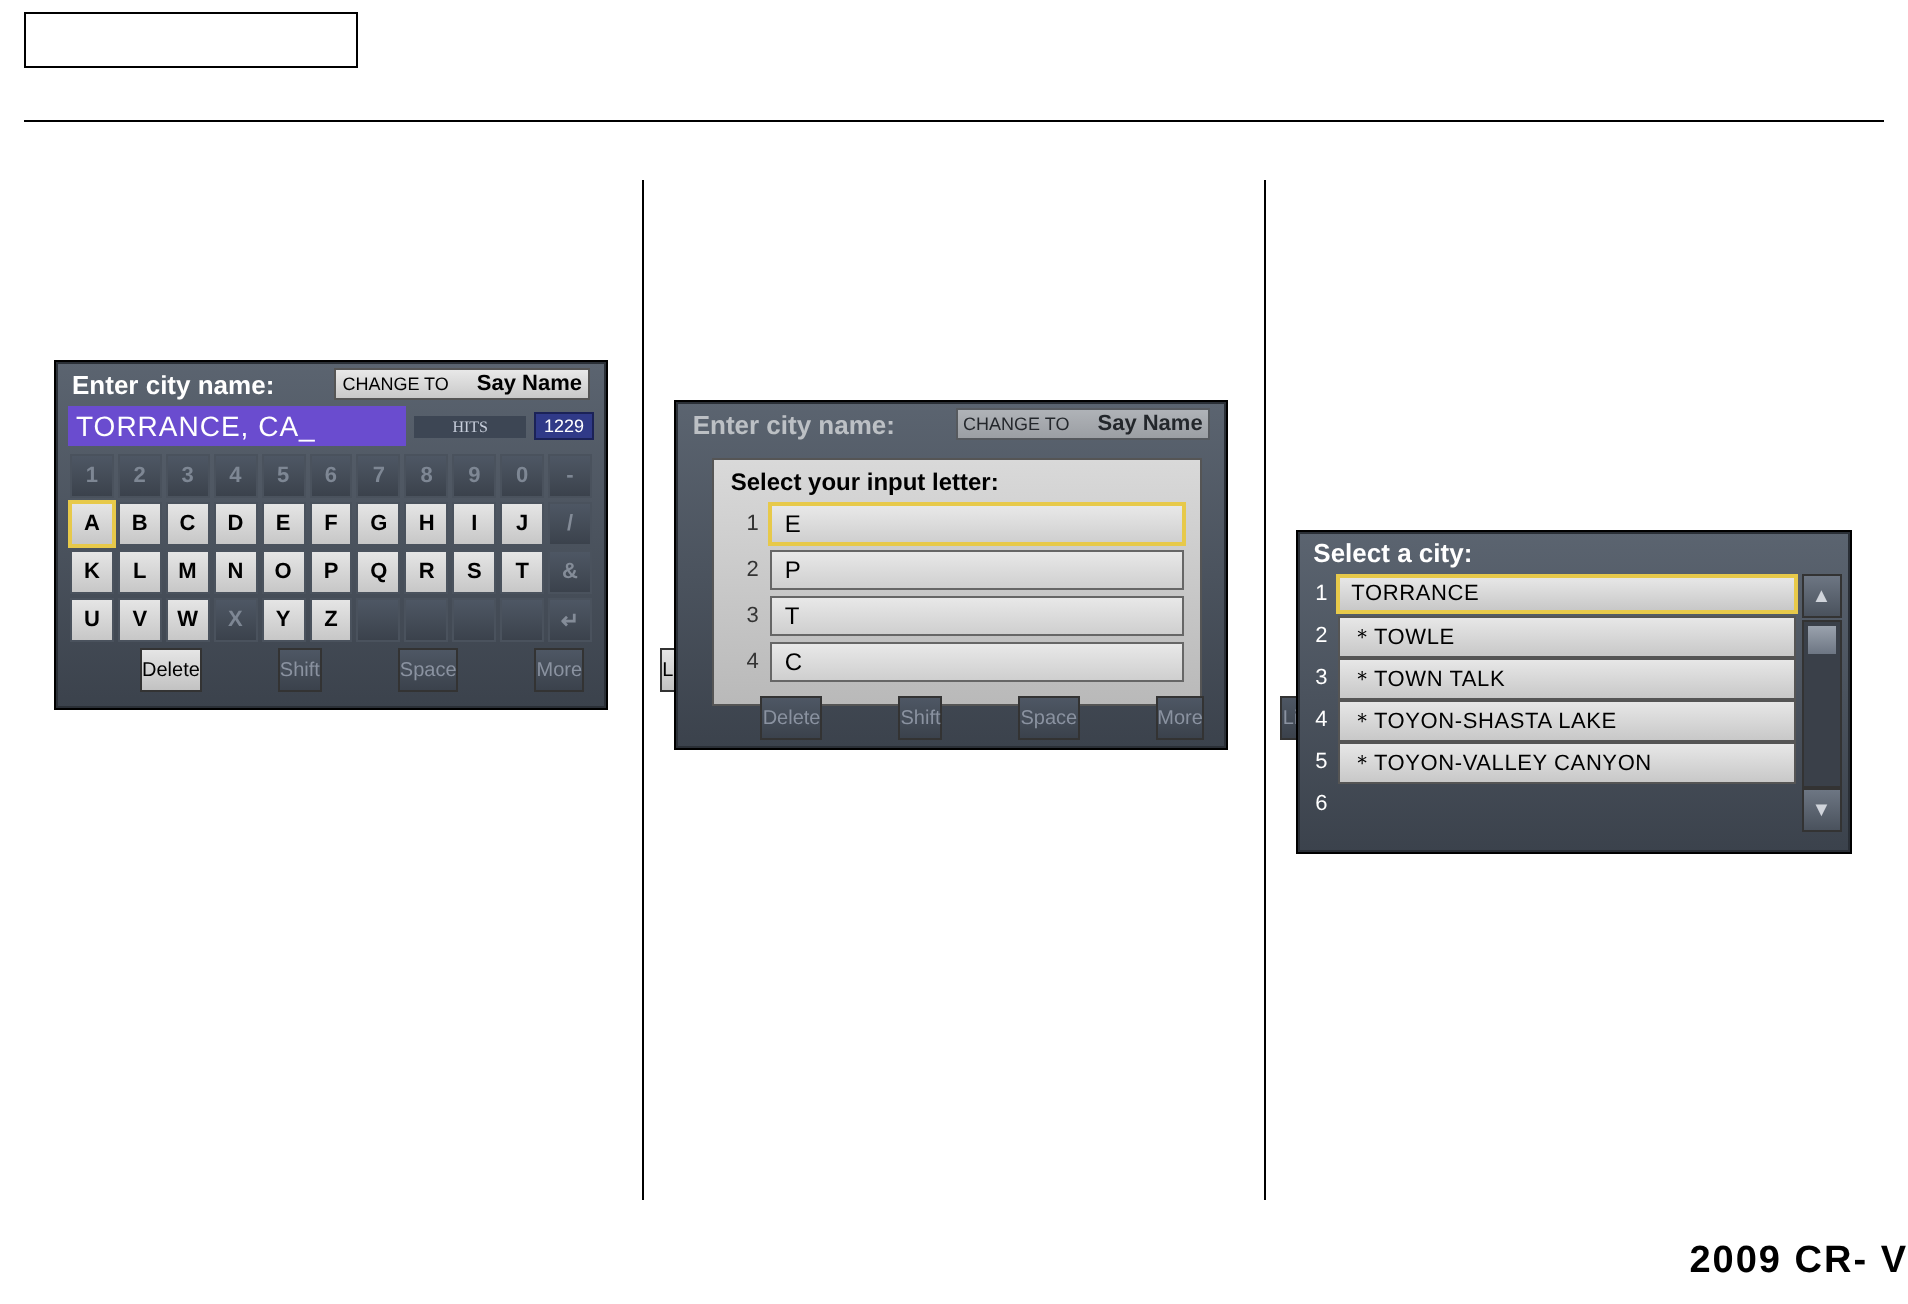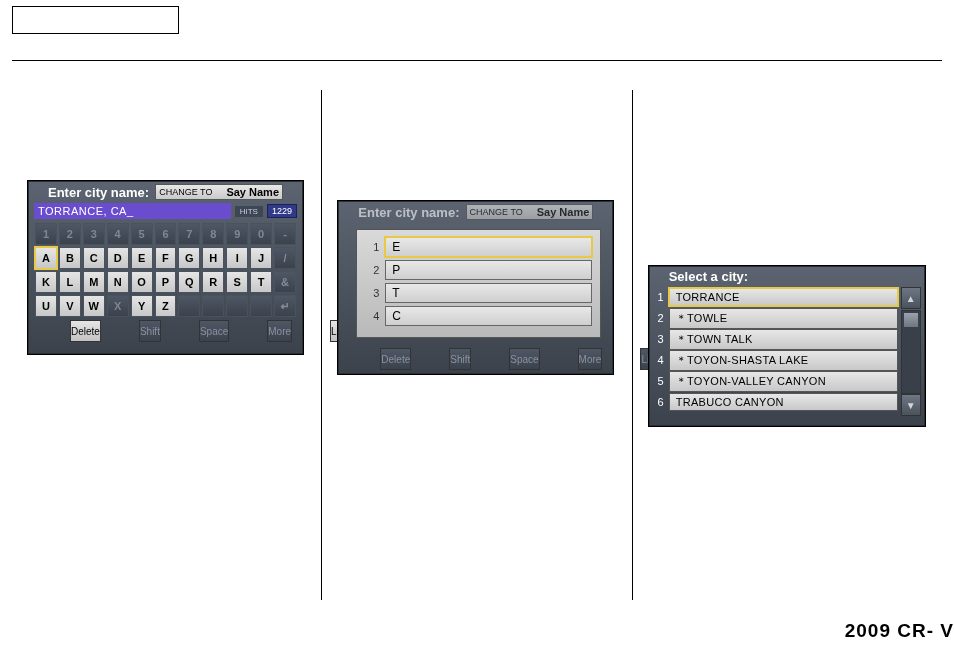--- a/index.html
+++ b/index.html
@@ -65,21 +65,21 @@
   .scr1 {
     left: 15px;
     top: 90px;
     width: 275px;
     height: 173px;
   }
   .scr-header {
     display: flex;
     align-items: center;
     justify-content: space-between;
-    padding: 3px 20px;
+    padding: 3px 8px;
   }
   .scr-title {
     color: #fff;
     font-weight: bold;
     font-size: 13px;
   }
   .say-name-btn {
     background: linear-gradient(#e8e8e8, #c9c9c9);
     border: 1px solid #555;
     font-size: 9px;
@@ -95,29 +95,30 @@
   .input-row {
     display: flex;
     align-items: center;
     margin: 0 6px 3px;
     gap: 4px;
   }
   .input-field {
     flex: 1;
     background: #6a4ccf;
     color: #fff;
-    font-size: 11px;
+    font-size: 14px;
     padding: 2px 4px;
     letter-spacing: .5px;
   }
   .hits-label {
     background: #3d4654;
     color: #c7cedb;
     font-size: 8px;
-    padding: 1px 5px;
+    padding: 1px 19px;
+    font-family: Liberation Serif, serif;
   }
   .hits-count {
     background: #303a88;
     color: #fff;
     font-size: 9px;
     padding: 1px 4px;
     border: 1px solid #1b2257;
   }
   .kbd {
     margin: 0 6px;
@@ -394,20 +395,21 @@
   <div class="col">
     <div class="nav-screen scr2">
       <div class="scr-header">
         <span class="scr-title">Enter city name:</span>
         <div class="say-name-btn">
           <span>CHANGE TO</span>
           <span class="big">Say Name</span>
         </div>
       </div>
       <div class="overlay">
+        <div class="overlay-title">Select your input letter:</div>
         <div id="opt-list">
             <div class="opt-row">
               <div class="opt-num">1</div>
               <div class="opt-box hl">E</div>
             </div>
             <div class="opt-row">
               <div class="opt-num">2</div>
               <div class="opt-box">P</div>
             </div>
             <div class="opt-row">
@@ -452,21 +454,20 @@
             <div class="list-row">
               <div class="list-num">4</div>
               <div class="list-cell">＊TOYON-SHASTA LAKE</div>
             </div>
             <div class="list-row">
               <div class="list-num">5</div>
               <div class="list-cell">＊TOYON-VALLEY CANYON</div>
             </div>
             <div class="list-row">
               <div class="list-num">6</div>
-              <div class="list-cell">  TRABUCO CANYON</div>
             </div>
           </div>
         <div class="scrollbar">
           <div class="scroll-btn">▲</div>
           <div class="scroll-track">
             <div class="scroll-thumb"></div>
           </div>
           <div class="scroll-btn">▼</div>
         </div>
       </div>

